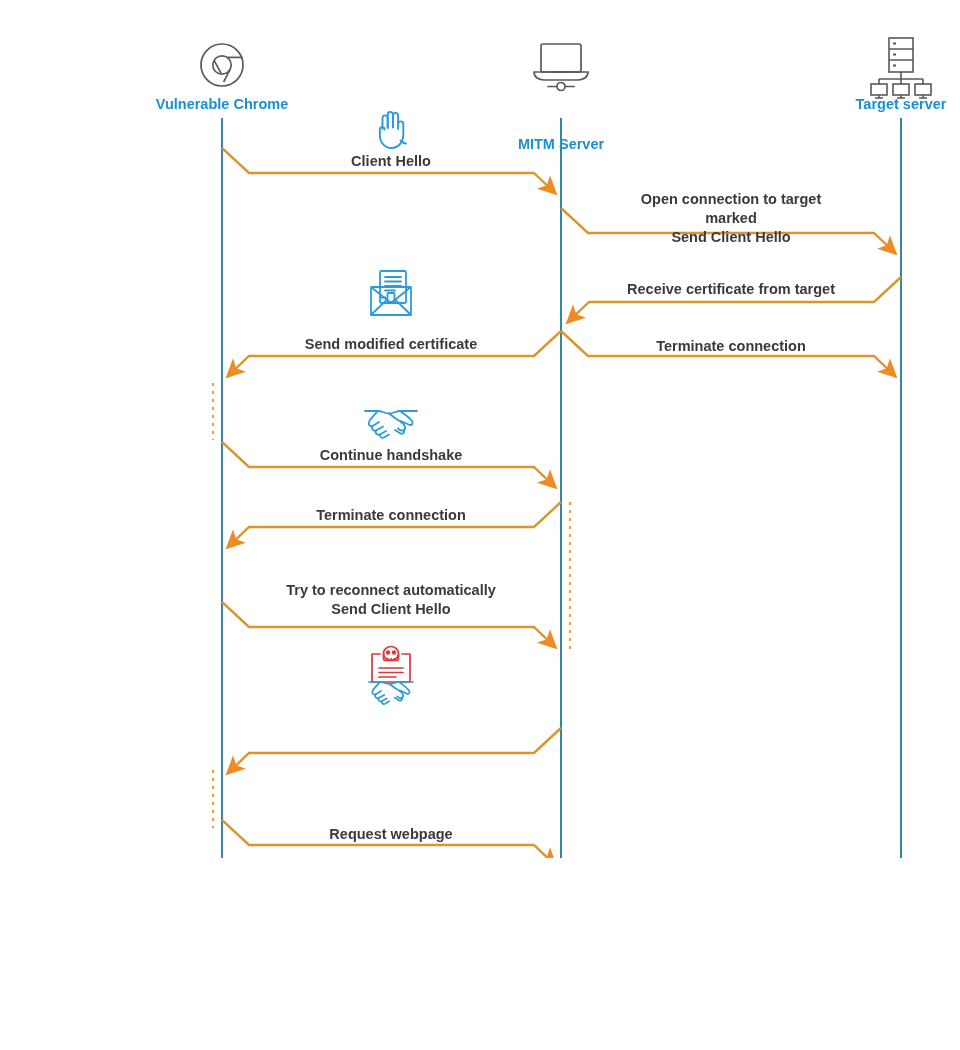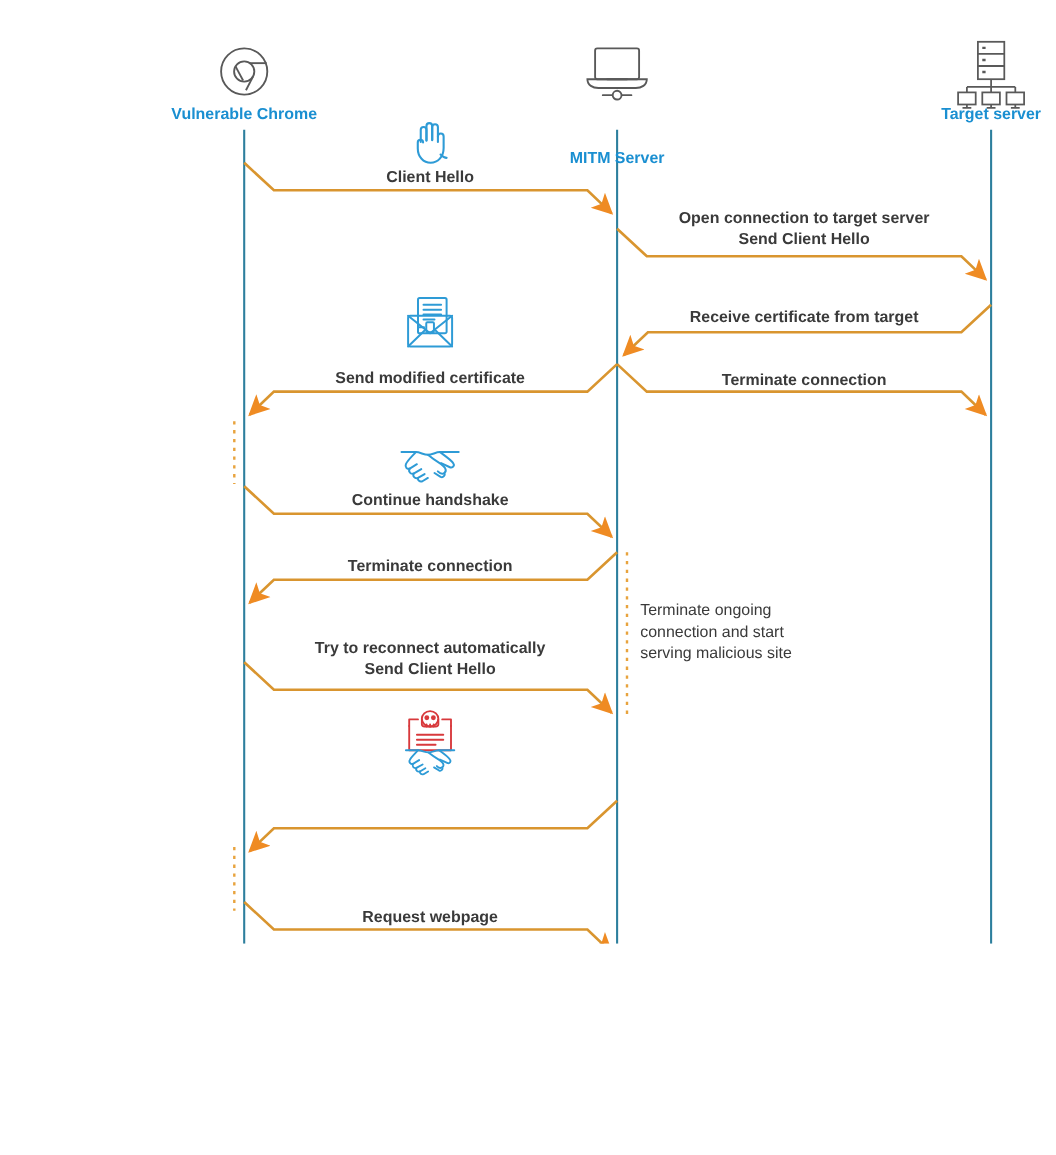--- a/index.html
+++ b/index.html
@@ -211,29 +211,26 @@
         <path d="M-4,11 C-8,9 -12.5,9.5 -15,12 C-17,14 -18,16 -18,16"></path>
       </g>
     </g>
   </svg>
 
   <div class="actor-label" style="left:222px; top:96px;">Vulnerable Chrome</div>
   <div class="actor-label" style="left:561px; top:92px;margin-top:44px;">MITM Server</div>
   <div class="actor-label" style="left:901px; top:96px;">Target server</div>
 
   <div class="msg-label" style="left:391px; top:152px;">Client Hello</div>
-  <div class="msg-label" style="left:731px; top:190px;">Open connection to target server
+  <div class="msg-label" style="left:731px; top:190px;">Open connection to target marked
 Send Client Hello</div>
   <div class="msg-label" style="left:731px; top:280px;">Receive certificate from target</div>
   <div class="msg-label" style="left:391px; top:335px;">Send modified certificate</div>
   <div class="msg-label" style="left:731px; top:337px;">Terminate connection</div>
   <div class="msg-label" style="left:391px; top:446px;">Continue handshake</div>
   <div class="msg-label" style="left:391px; top:506px;">Terminate connection</div>
   <div class="msg-label" style="left:391px; top:581px;">Try to reconnect automatically
 Send Client Hello</div>
   <div class="msg-label" style="left:391px; top:825px;">Request webpage</div>
   <div class="msg-label" style="left:391px; top:949px;">Serve injected site</div>
 
-  <div class="note-label note-left" style="left:582px; top:546px;">Terminate ongoing
-connection and start
-serving malicious site</div>
 
 </div>
 
 </body></html>

